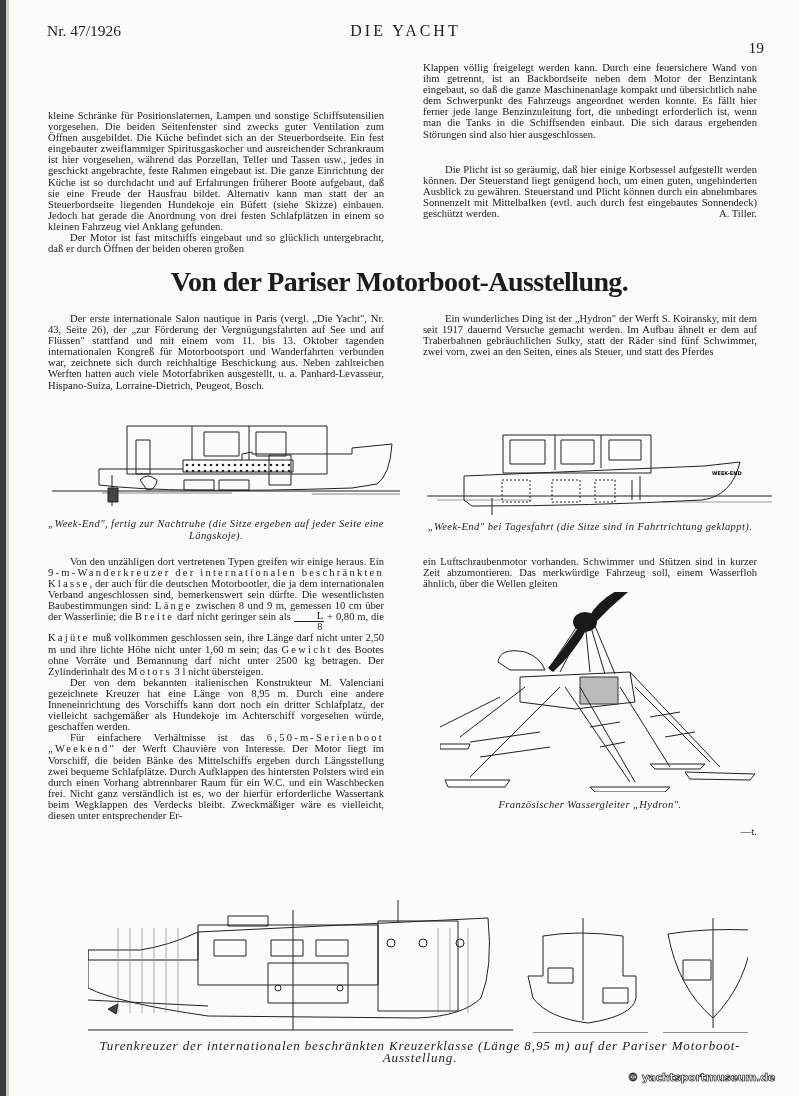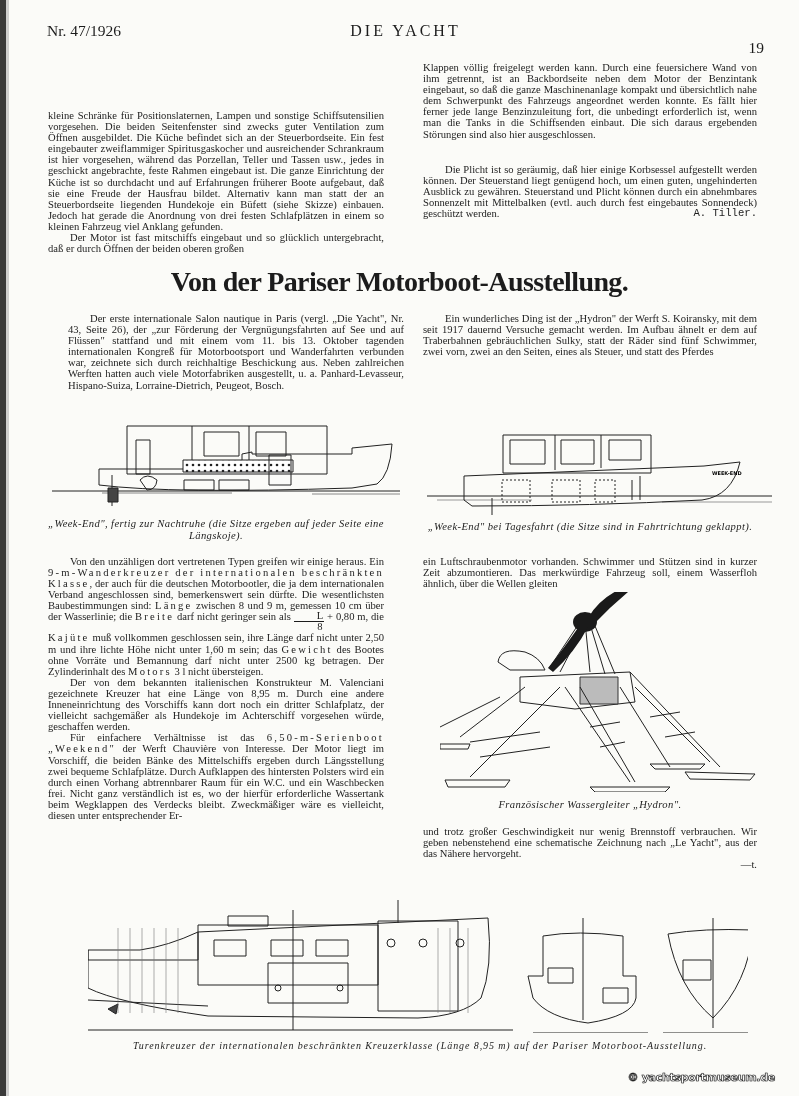--- a/index.html
+++ b/index.html
@@ -45,26 +45,26 @@
   <span class="r">19</span>
 </div>
 
 <div class="col" style="top:62px; left:48px; width:336px;margin-top:48px;">
   <p>kleine Schränke für Positionslaternen, Lampen und sonstige Schiffsutensilien vorgesehen. Die beiden Seitenfenster sind zwecks guter Ventilation zum Öffnen ausgebildet. Die Küche befindet sich an der Steuerbordseite. Ein fest eingebauter zweiflammiger Spiritusgaskocher und ausreichender Schrankraum ist hier vorgesehen, während das Porzellan, Teller und Tassen usw., jedes in geschickt angebrachte, feste Rahmen eingebaut ist. Die ganze Einrichtung der Küche ist so durchdacht und auf Erfahrungen früherer Boote aufgebaut, daß sie eine Freude der Hausfrau bildet. Alternativ kann man statt der an Steuerbordseite liegenden Hundekoje ein Büfett (siehe Skizze) einbauen. Jedoch hat gerade die Anordnung von drei festen Schlafplätzen in einem so kleinen Fahrzeug viel Anklang gefunden.</p>
   <p class="ind">Der Motor ist fast mitschiffs eingebaut und so glücklich untergebracht, daß er durch Öffnen der beiden oberen großen</p>
 </div>
 <div class="col" style="top:62px; left:423px; width:334px;">
   <p>Klappen völlig freigelegt werden kann. Durch eine feuersichere Wand von ihm getrennt, ist an Backbordseite neben dem Motor der Benzintank eingebaut, so daß die ganze Maschinenanlage kompakt und übersichtlich nahe dem Schwerpunkt des Fahrzeugs angeordnet werden konnte. Es fällt hier ferner jede lange Benzinzuleitung fort, die unbedingt erforderlich ist, wenn man die Tanks in die Schiffsenden einbaut. Die sich daraus ergebenden Störungen sind also hier ausgeschlossen.</p>
   <p class="ind gap">Die Plicht ist so geräumig, daß hier einige Korbsessel aufgestellt werden können. Der Steuerstand liegt genügend hoch, um einen guten, ungehinderten Ausblick zu gewähren. Steuerstand und Plicht können durch ein abnehmbares Sonnenzelt mit Mittelbalken (evtl. auch durch fest eingebautes Sonnendeck) geschützt werden.</p>
-  <p class="sig" style="margin-top:-11px;font-family:Liberation Mono, monospace;">A. Tiller.</p>
+  <p class="sig" style="margin-top:-11px;">A. Tiller.</p>
 </div>
 
 <div class="title">Von der Pariser Motorboot-Ausstellung.</div>
 
-<div class="col" style="top:313px; left:48px; width:336px;margin-left:20px;">
+<div class="col" style="top:313px; left:48px; width:336px;">
   <p class="ind">Der erste internationale Salon nautique in Paris (vergl. „Die Yacht", Nr. 43, Seite 26), der „zur Förderung der Vergnügungsfahrten auf See und auf Flüssen" stattfand und mit einem vom 11. bis 13. Oktober tagenden internationalen Kongreß für Motorbootsport und Wanderfahrten verbunden war, zeichnete sich durch reichhaltige Beschickung aus. Neben zahlreichen Werften hatten auch viele Motorfabriken ausgestellt, u. a. Panhard-Levasseur, Hispano-Suiza, Lorraine-Dietrich, Peugeot, Bosch.</p>
 </div>
 <div class="col" style="top:313px; left:423px; width:334px;">
   <p class="ind">Ein wunderliches Ding ist der „Hydron" der Werft S. Koiransky, mit dem seit 1917 dauernd Versuche gemacht werden. Im Aufbau ähnelt er dem auf Traberbahnen gebräuchlichen Sulky, statt der Räder sind fünf Schwimmer, zwei vorn, zwei an den Seiten, eines als Steuer, und statt des Pferdes</p>
 </div>
 
 <svg class="fig" style="left:52px; top:420px;" width="350" height="95" viewBox="0 0 350 95">
   <g stroke="#222" fill="none" stroke-width="1">
     <line x1="0" y1="71" x2="348" y2="71"></line>
     <line x1="50" y1="73" x2="180" y2="73" stroke="#888"></line>
@@ -154,21 +154,20 @@
   </g>
   <g fill="#1a1a1a">
     <ellipse cx="145" cy="30" rx="12" ry="10"></ellipse>
     <path d="M148 35 Q135 60 113 80 L108 76 Q125 55 142 30 Z"></path>
     <path d="M148 26 Q160 5 185 -5 L188 0 Q170 15 154 32 Z"></path>
   </g>
 </svg>
 <div class="cap" style="top:799px; left:423px; width:334px;">Französischer Wassergleiter „Hydron".</div>
 
 <div class="col" style="top:826px; left:423px; width:334px;">
-  <p>und trotz großer Geschwindigkeit nur wenig Brennstoff verbrauchen. Wir geben nebenstehend eine schematische Zeichnung nach „Le Yacht", aus der das Nähere hervorgeht.</p>
   <p class="sig">—t.</p>
 </div>
 
 <svg class="fig" style="left:88px; top:888px;" width="660" height="145" viewBox="0 0 660 145">
   <g stroke="#222" fill="none" stroke-width="1">
     <line x1="-10" y1="142" x2="425" y2="142"></line>
     <path d="M0 62 L52 62 Q80 58 110 44 L110 72 L0 72 Z" fill="none"></path>
     <path d="M0 62 L0 100 Q30 115 120 128 L330 130 Q375 128 393 110 Q405 80 400 30 L110 44"></path>
     <rect x="110" y="37" width="180" height="60"></rect>
     <rect x="140" y="28" width="40" height="10"></rect>
@@ -205,15 +204,15 @@
       <rect x="515" y="100" width="25" height="15"></rect>
     <line x1="445" y1="145" x2="560" y2="145"></line>
   </g>
   <g stroke="#222" fill="none" stroke-width="1">
     <path d="M580 46 Q615 40 665 42 Q660 95 625 130 Q590 100 580 46 Z"></path>
     <line x1="625" y1="30" x2="625" y2="140"></line>
     <rect x="595" y="72" width="28" height="20"></rect>
     <line x1="575" y1="145" x2="665" y2="145"></line>
   </g>
 </svg>
-<div class="cap" style="top:1040px; left:80px; width:680px; font-size:10px; letter-spacing:0.9px;">Turenkreuzer der internationalen beschränkten Kreuzerklasse (Länge 8,95 m) auf der Pariser Motorboot-Ausstellung.</div>
+<div class="cap" style="top:1040px; left:80px; width:680px; font-size:13px; letter-spacing:0.9px;">Turenkreuzer der internationalen beschränkten Kreuzerklasse (Länge 8,95 m) auf der Pariser Motorboot-Ausstellung.</div>
 
 <div class="wm">© yachtsportmuseum.de</div>
 
 </body></html>

